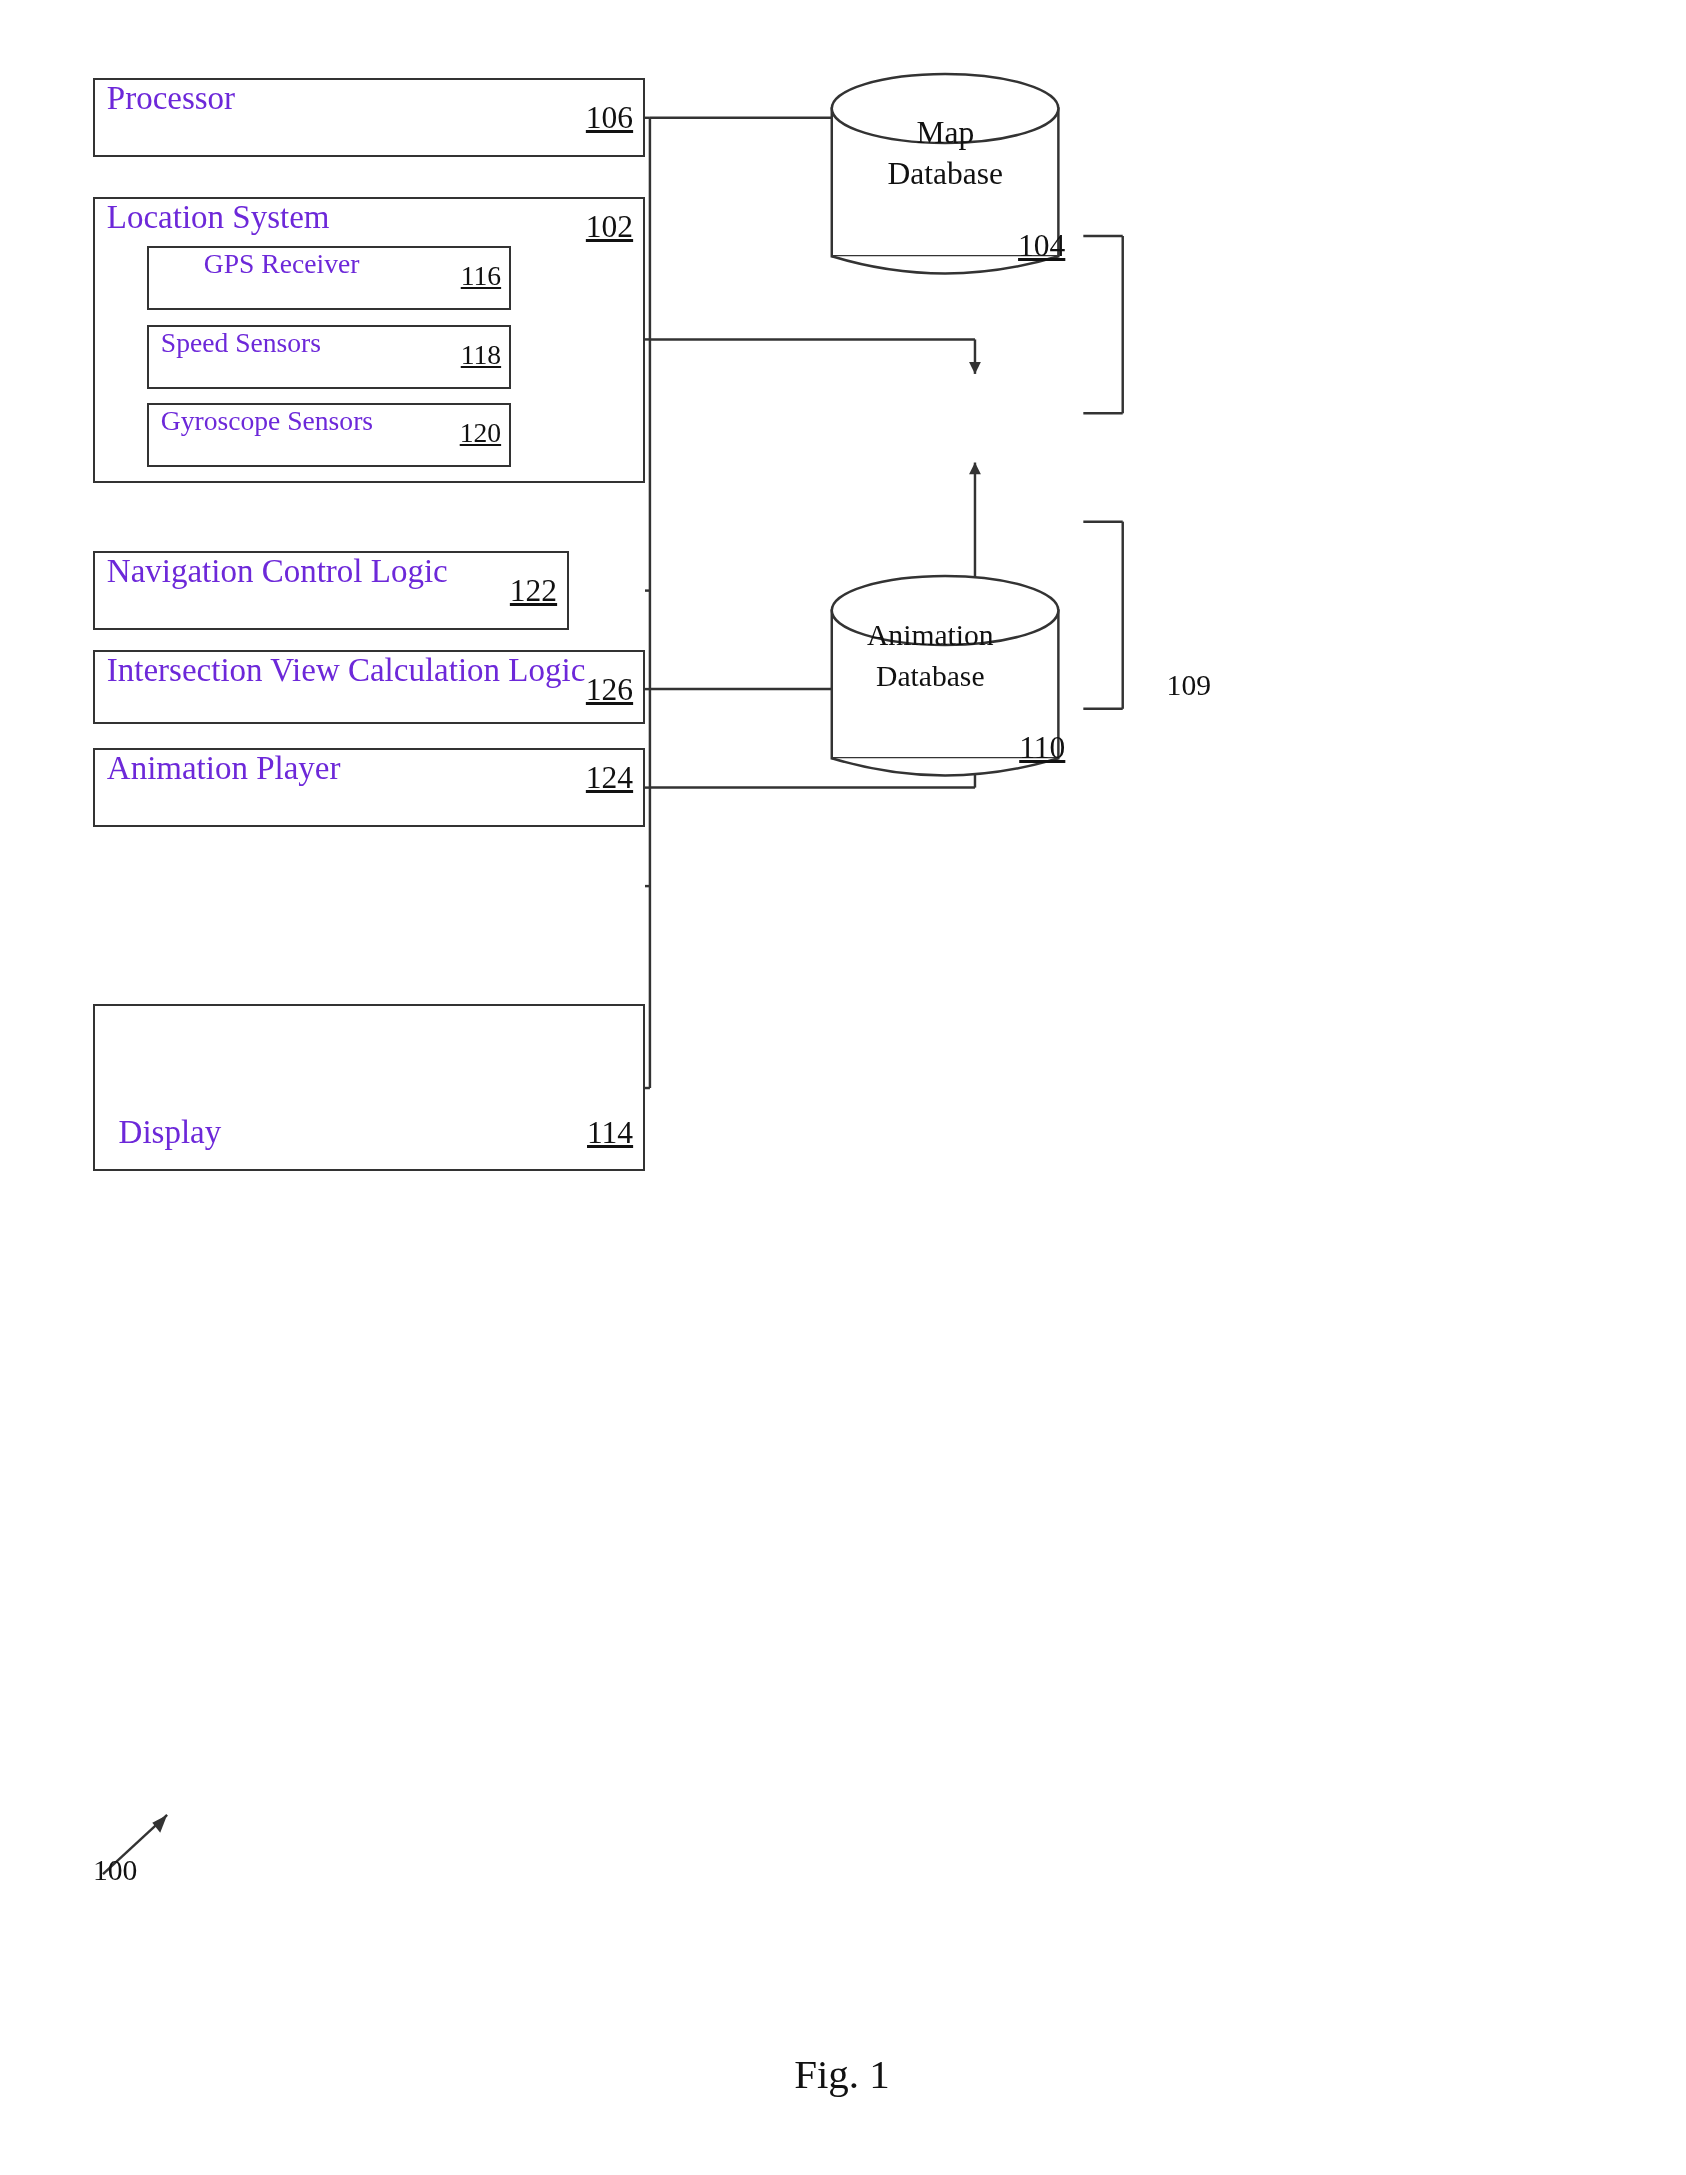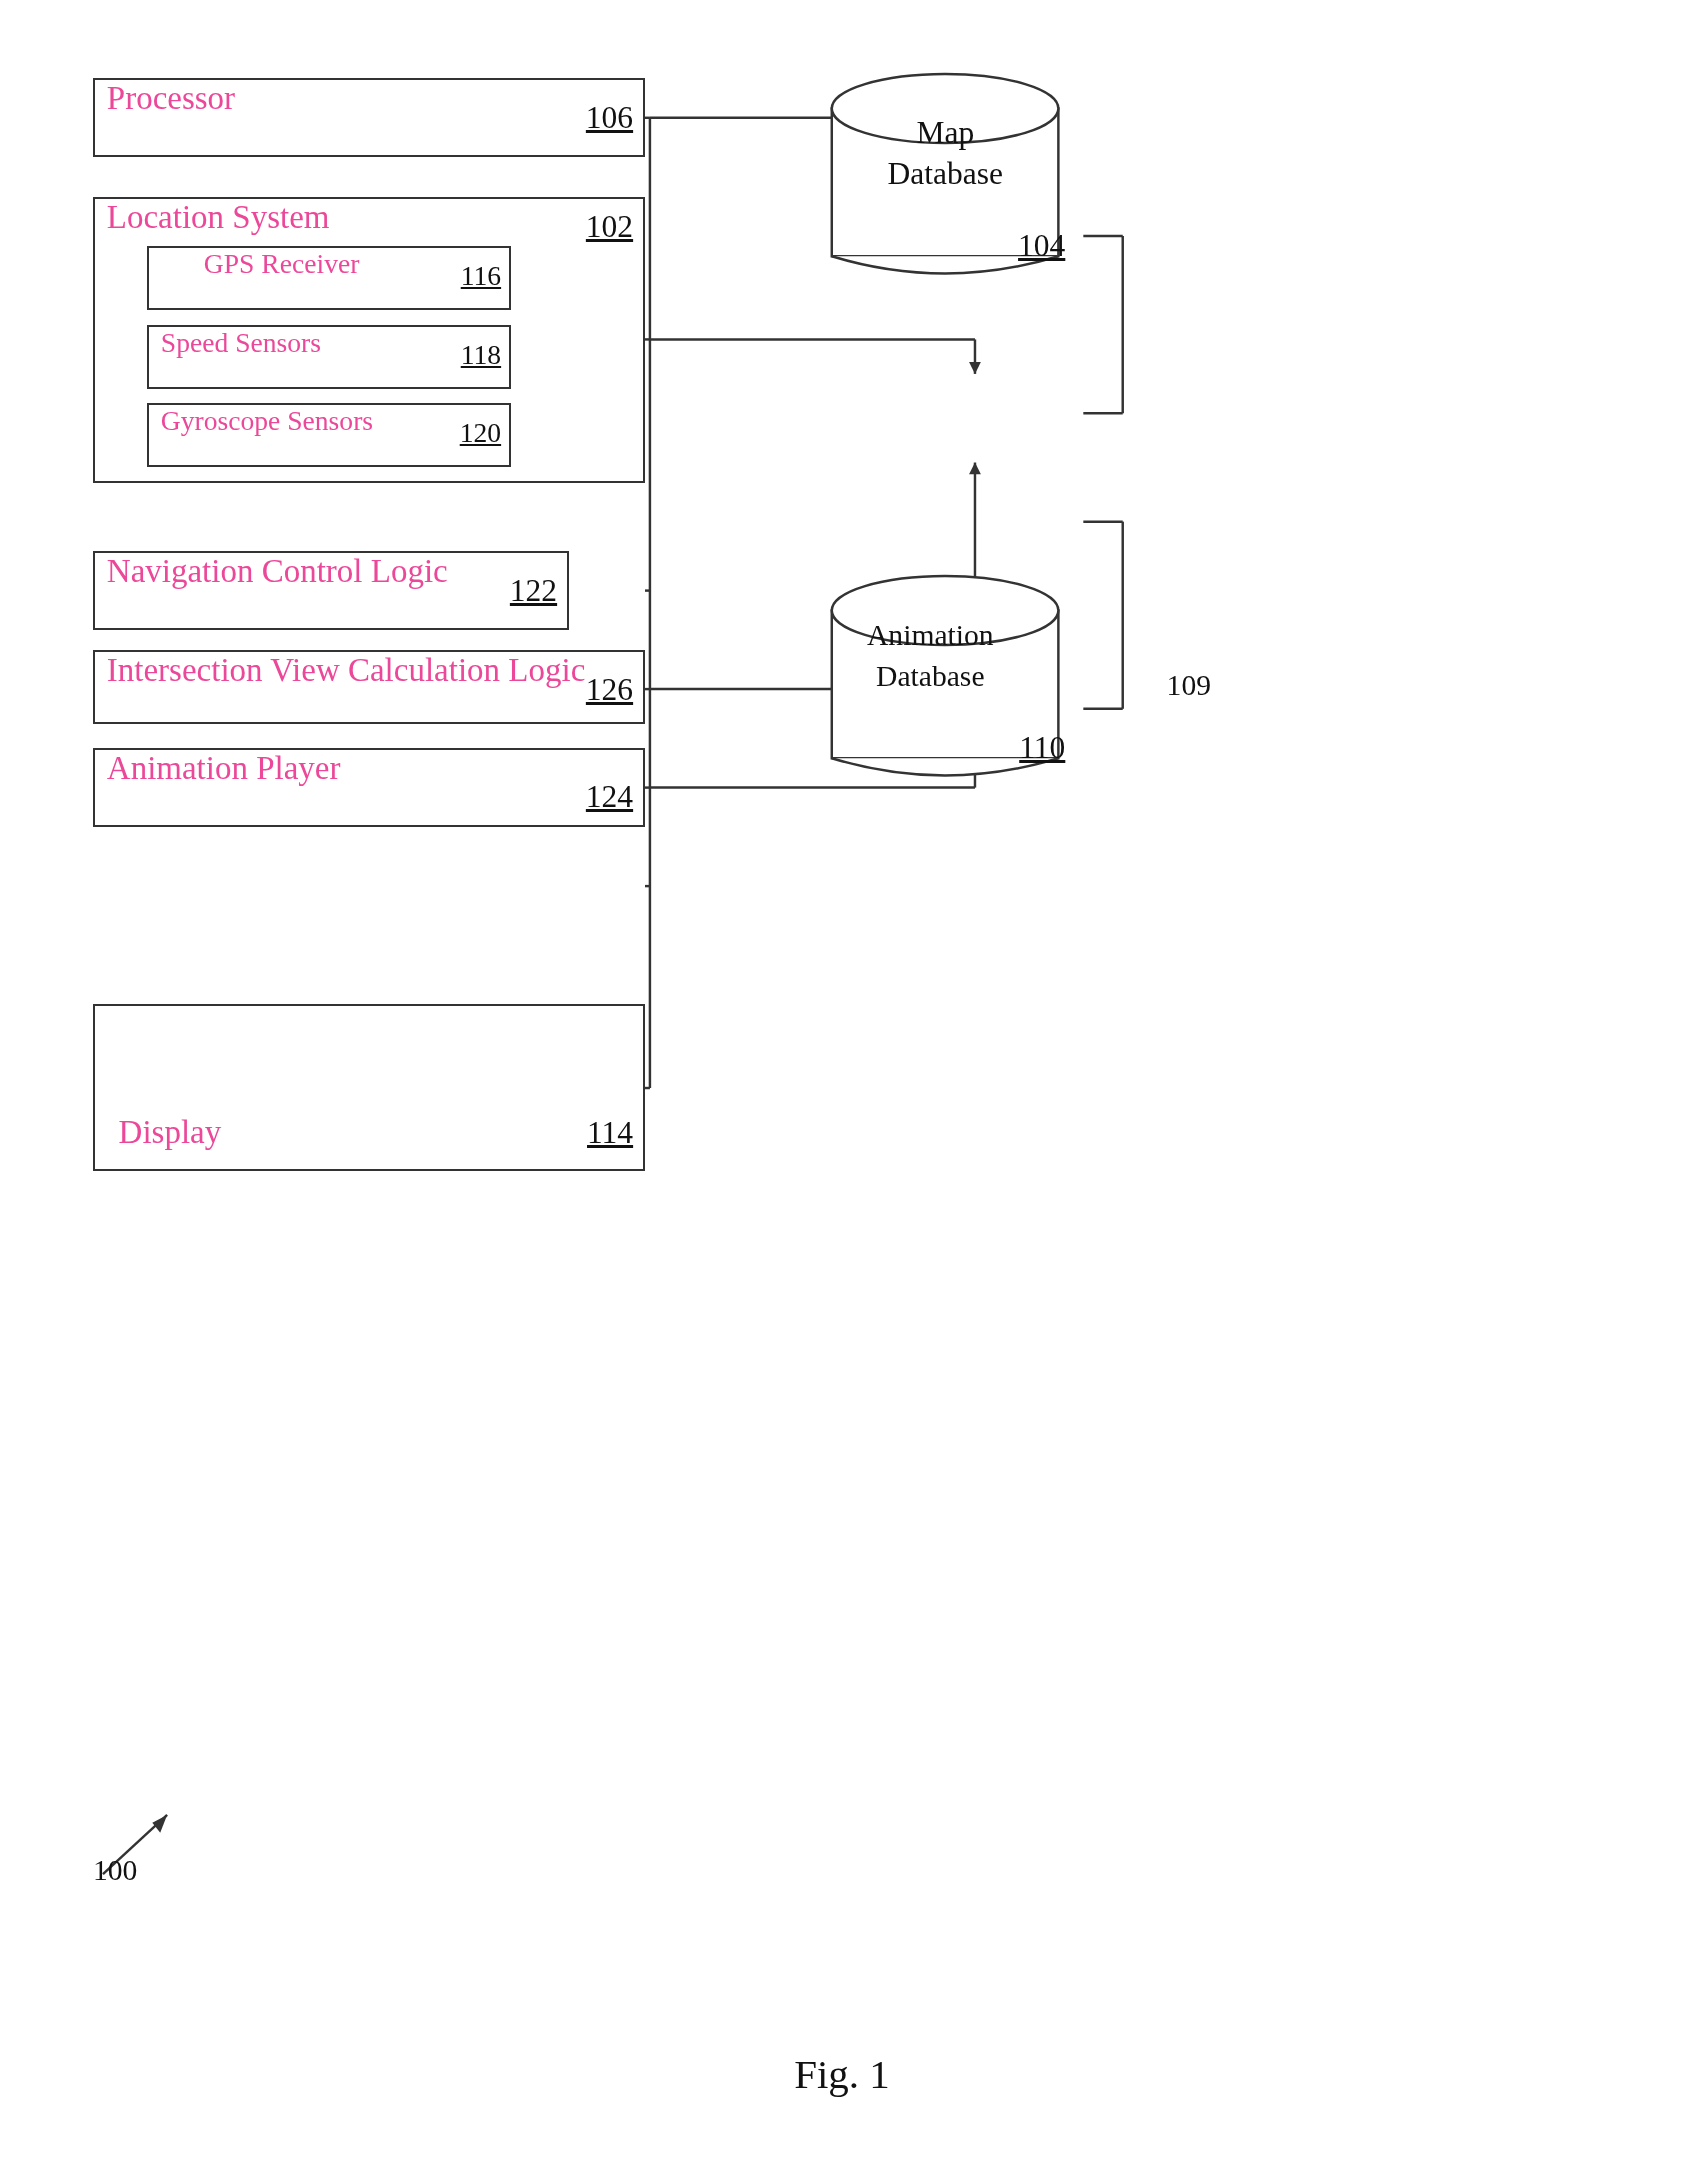--- a/index.html
+++ b/index.html
@@ -22,21 +22,21 @@
 
     
     .box {
       position: absolute;
       border: 2.5px solid #333;
       background: #fff;
     }
 
     .box-label {
       font-size: 33px;
-      color: #ec4899;
+      color: #6d28d9;
       padding: 5.9px 11.8px;
     }
 
     .ref-num {
       font-size: 31.5px;
       color: #111;
       text-decoration: underline;
       position: absolute;
     }
 
@@ -227,21 +227,21 @@
     <span class="ref-num" style="right:9.9px; top:19.7px;">122</span>
   </div>
 
   <div class="box" id="intersection-box">
     <span class="box-label">Intersection View Calculation Logic</span>
     <span class="ref-num" style="right:9.9px; top:19.7px;">126</span>
   </div>
 
   <div class="box" id="animation-box">
     <span class="box-label">Animation Player</span>
-    <span class="ref-num" style="right:9.9px; top:29px;margin-left:12px;">124</span>
+    <span class="ref-num" style="right:9.9px; top:10px;margin-left:12px;">124</span>
   </div>
 
 
   <div class="box" id="display-box">
     <span class="box-label" style="position:absolute; bottom:11.8px; left:11.8px;">Display</span>
     <span class="ref-num" style="right:9.9px; bottom:17.7px; font-size:31.5px;">114</span>
   </div>
 
   <div class="cylinder" style="left:778px; top:19.7px;">
     <svg width="266" height="227" xmlns="http://www.w3.org/2000/svg" viewBox="0 0 270 230">

